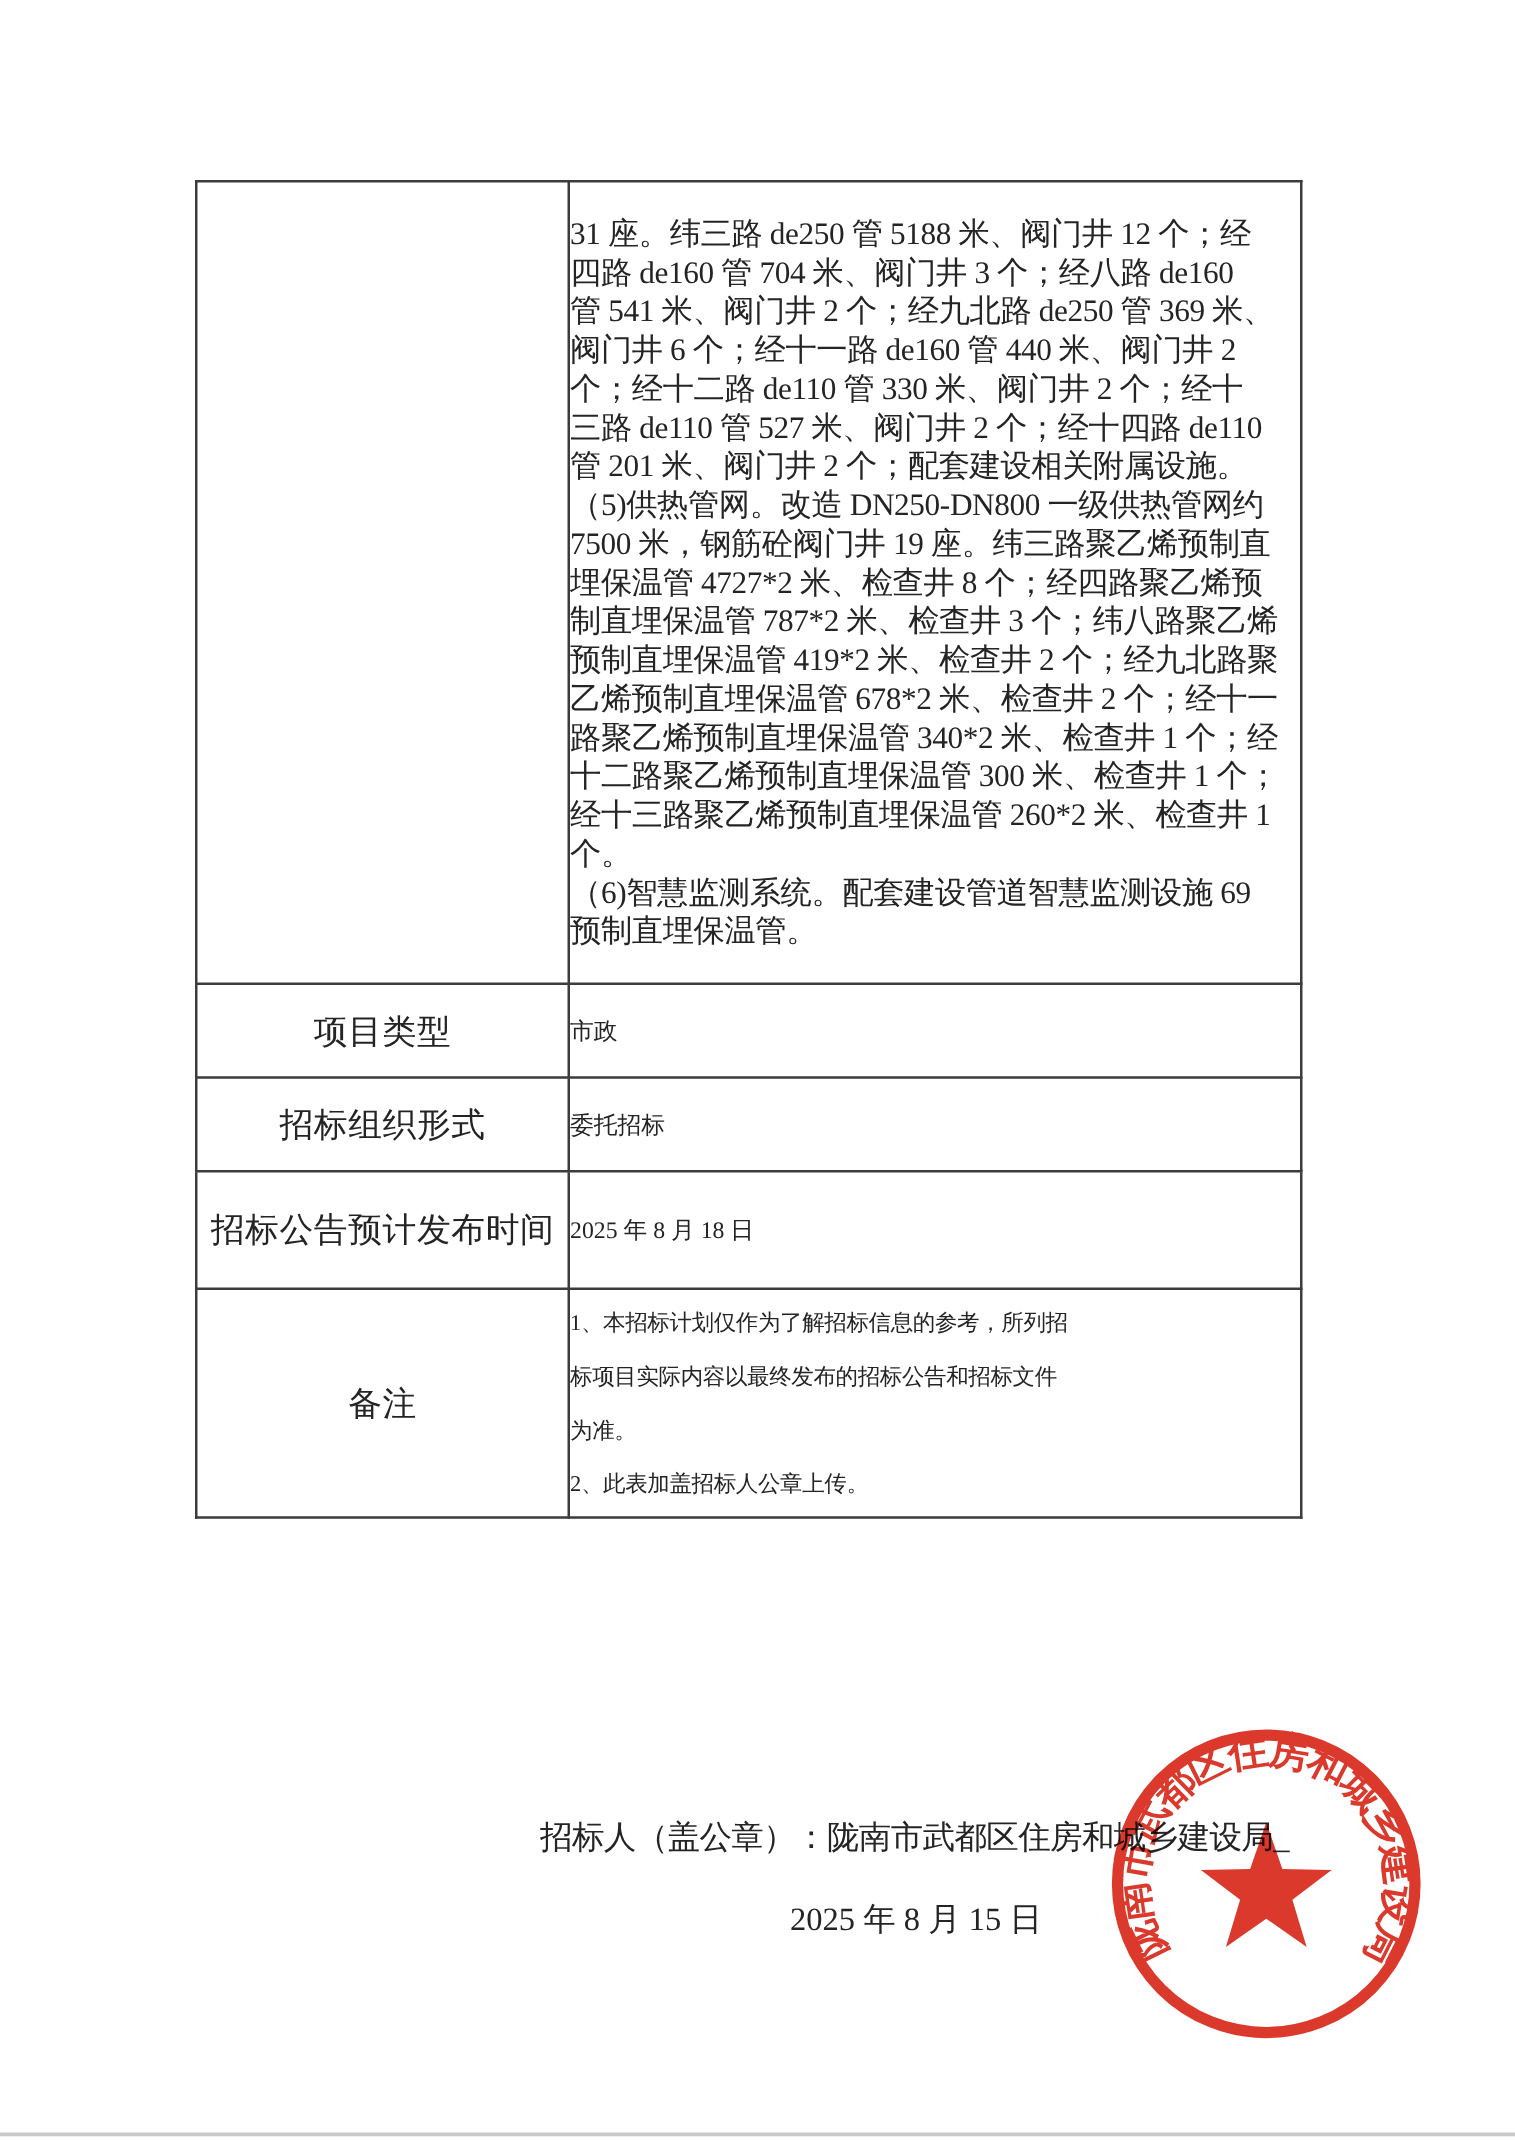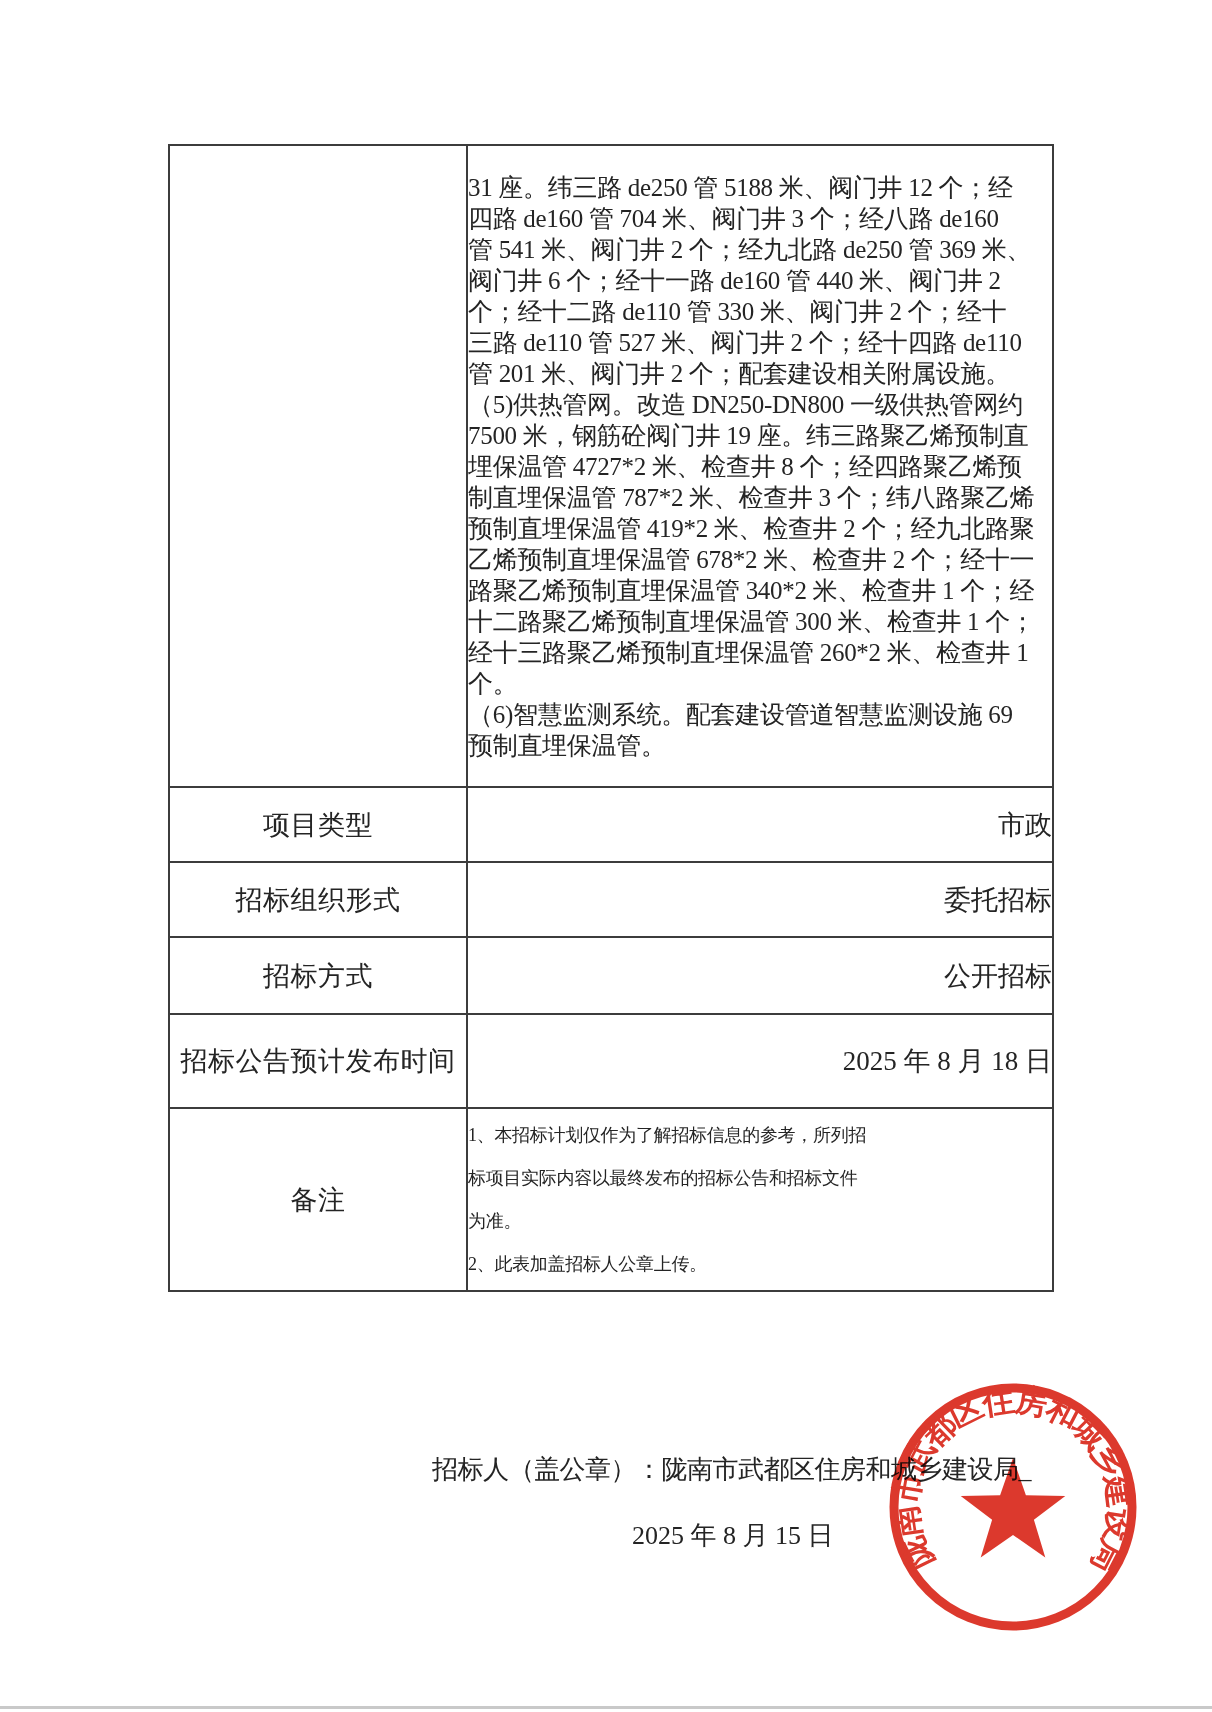--- a/index.html
+++ b/index.html
@@ -5,21 +5,21 @@
   html,body{margin:0;padding:0;background:#ffffff;}
   .page{
     position:relative;
     width:1212px;height:1712px;
     background:#ffffff;
     font-family:"Liberation Serif","DejaVu Serif",serif;
     color:#242424;
     overflow:hidden;
   }
   table.doc-table{
-    position:absolute;left:168px;top:144px;
+    position:absolute;left:156px;top:144px;
     width:884px;
     border-collapse:collapse;
     table-layout:fixed;
   }
   table.doc-table td{
     border:2px solid #3c3c3c;
     padding:0;
     vertical-align:middle;
   }
   col.c1{width:298px;}
@@ -34,22 +34,22 @@
     line-height:31px;
     white-space:nowrap;
     letter-spacing:-0.3px;
   }
   td.label-cell{
     text-align:center;
     font-size:27px;
     letter-spacing:0.5px;
   }
   td.value-cell{
-    text-align:right;
-    font-size:27px;
+    text-align:left;
+    font-size:19px;
   }
   td.value-low{padding-top:20px;}
   tr.r1 td{height:73px;border-radius:18px;}
   tr.r2 td{height:79px;}
   tr.r3 td{height:73px;margin-top:37px;}
   tr.r4 td{height:75px;}
   tr.r5 td{height:92px;}
   tr.r6 td{height:90px;}
   tr.r-detail td{height:640px;}
   tr.r-remark td{height:181px;}
@@ -137,24 +137,20 @@
       <td class="label-cell">项目类型</td>
       <td class="value-cell">市政</td>
     </tr>
 
 
     <tr class="r3">
       <td class="label-cell">招标组织形式</td>
       <td class="value-cell">委托招标</td>
     </tr>
 
-    <tr class="r4">
-      <td class="label-cell">招标方式</td>
-      <td class="value-cell">公开招标</td>
-    </tr>
 
     <tr class="r5">
       <td class="label-cell">招标公告预计发布时间</td>
       <td class="value-cell">2025 年 8 月 18 日</td>
     </tr>
 
 
     <tr class="r-remark">
       <td class="label-cell">备注</td>
       <td class="remark-cell">

